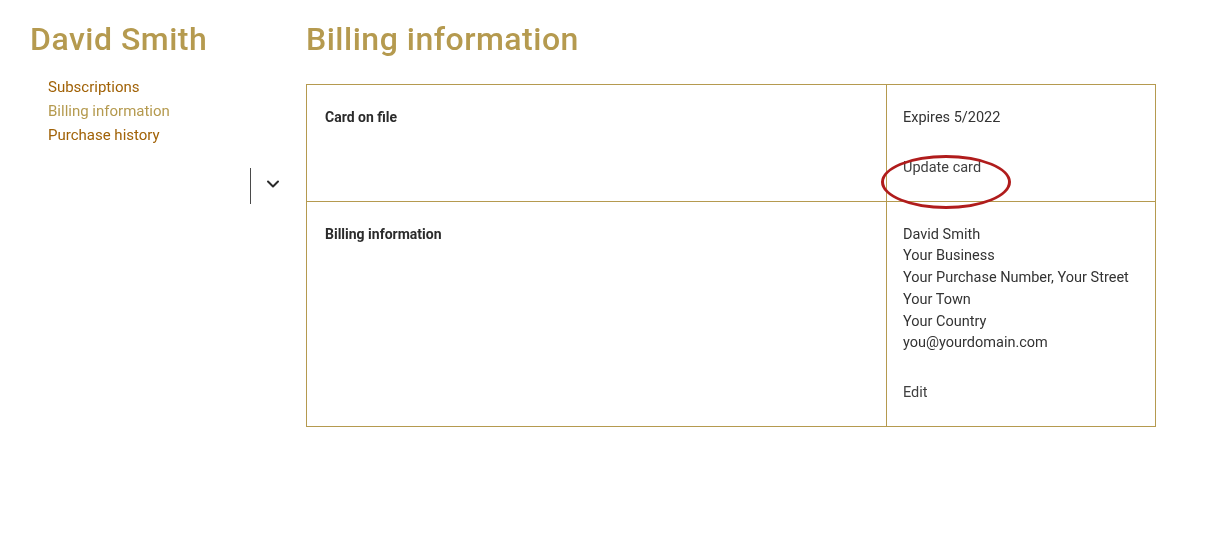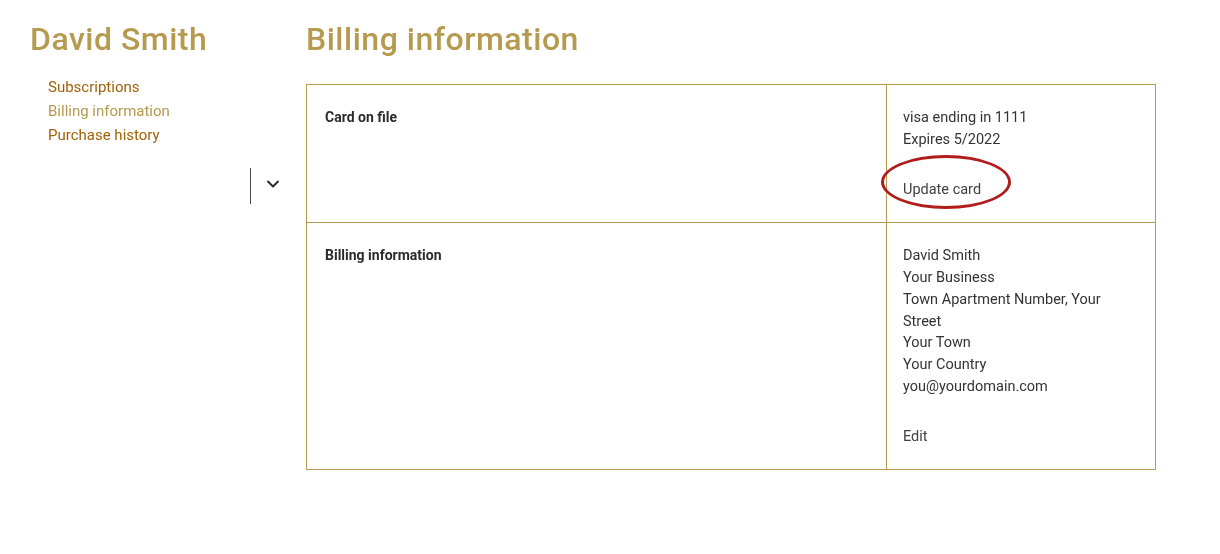--- a/index.html
+++ b/index.html
@@ -146,35 +146,34 @@
   <main class="main">
     <h1 class="page-title">Billing information</h1>
 
     <div class="info-table">
 
       <div class="info-row">
         <div class="info-label-cell">
           <span class="info-label">Card on file</span>
         </div>
         <div class="info-value-cell">
-          <div>visa ending in 1111</div>
           <div>Expires 5/2022</div>
           <a class="action-link">Update card</a>
           <div class="highlight-ellipse"></div>
         </div>
       </div>
 
       <div class="info-row">
         <div class="info-label-cell">
           <span class="info-label">Billing information</span>
         </div>
         <div class="info-value-cell">
           <div>David Smith</div>
           <div>Your Business</div>
-          <div>Town Apartment Number, Your Street</div>
+          <div>Your Purchase Number, Your Street</div>
           <div>Your Town</div>
           <div>Your Country</div>
           <div class="billing-email">you@yourdomain.com</div>
           <a class="action-link edit">Edit</a>
         </div>
       </div>
 
     </div>
   </main>
 </div>

